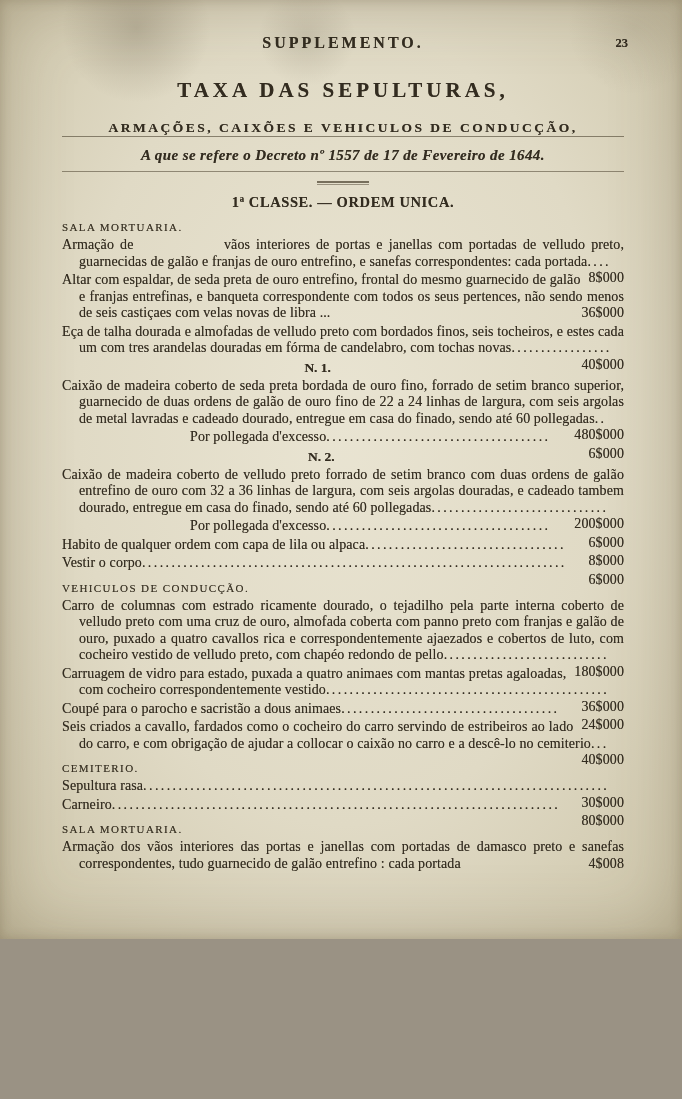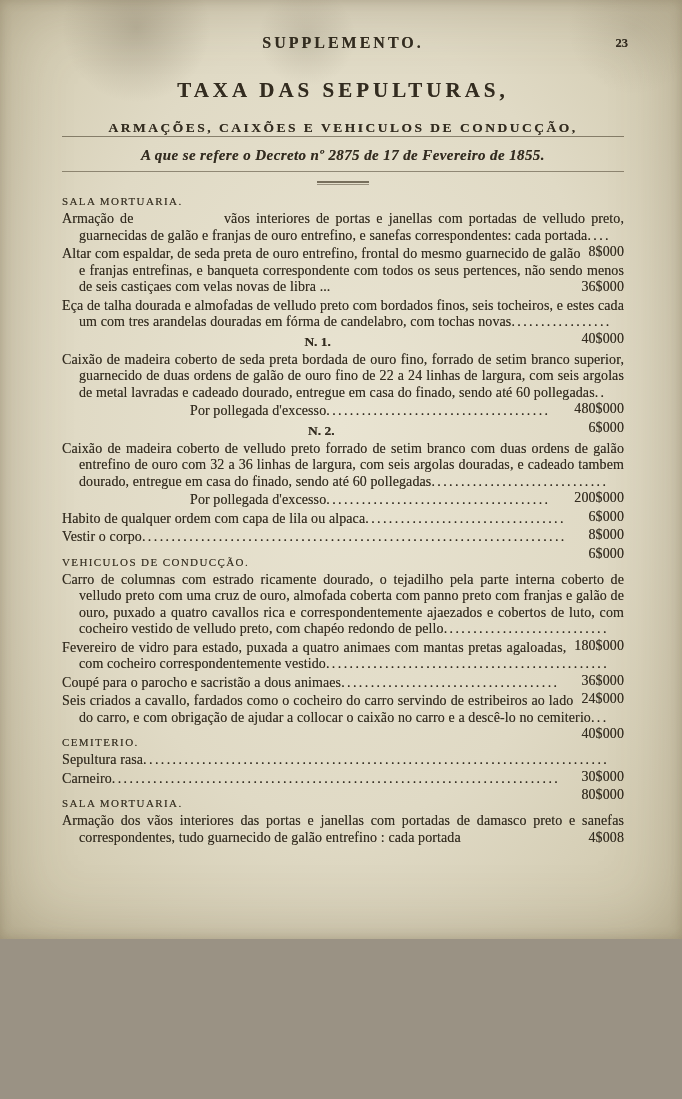--- a/index.html
+++ b/index.html
@@ -57,42 +57,43 @@
 
   <div class="running-row">
     <span class="running-head">SUPPLEMENTO.</span>
     <span class="page-number">23</span>
   </div>
 
   <h1 class="doc-title">TAXA DAS SEPULTURAS,</h1>
 
   <div class="doc-subtitle">ARMAÇÕES, CAIXÕES E VEHICULOS DE CONDUCÇÃO,</div>
 
-  <div class="decree">A que se refere o Decreto nº 2875 de 17 de Fevereiro de 1855.</div>
+  <div class="decree">A que se refere o Decreto nº 1557 de 17 de Fevereiro de 1644.</div>
 
   <div class="ornament"></div>
 
 
+  <h3 class="class-head">1ª CLASSE. — ORDEM UNICA.</h3>
 
   <div id="schedule">
       <div class="subhead">SALA MORTUARIA.</div>
       <p class="entry"><span>Armação de&nbsp;&nbsp;&nbsp;&nbsp;&nbsp;&nbsp;&nbsp;&nbsp;&nbsp;&nbsp;&nbsp;&nbsp;&nbsp;&nbsp; vãos interiores de portas e janellas com portadas de velludo preto, guarnecidas de galão e franjas de ouro entrefino, e sanefas correspondentes: cada portada</span><span class="dots">....</span><span class="price">8$000</span></p>
       <p class="entry"><span>Altar com espaldar, de seda preta de ouro entrefino, frontal do mesmo guarnecido de galão e franjas entrefinas, e banqueta correspondente com todos os seus pertences, não sendo menos de seis castiçaes com velas novas de libra ...</span><span class="dots"></span><span class="price">36$000</span></p>
       <p class="entry"><span>Eça de talha dourada e almofadas de velludo preto com bordados finos, seis tocheiros, e estes cada um com tres arandelas douradas em fórma de candelabro, com tochas novas</span><span class="dots">.................</span><span class="price">40$000</span></p>
       <div class="numhead">N. 1.</div>
       <p class="entry"><span>Caixão de madeira coberto de seda preta bordada de ouro fino, forrado de setim branco superior, guarnecido de duas ordens de galão de ouro fino de 22 a 24 linhas de largura, com seis argolas de metal lavradas e cadeado dourado, entregue em casa do finado, sendo até 60 pollegadas</span><span class="dots">..</span><span class="price">480$000</span></p>
       <p class="entry indent"><span>Por pollegada d'excesso</span><span class="dots">......................................</span><span class="price">6$000</span></p>
       <div class="numhead">N. 2.</div>
       <p class="entry"><span>Caixão de madeira coberto de velludo preto forrado de setim branco com duas ordens de galão entrefino de ouro com 32 a 36 linhas de largura, com seis argolas douradas, e cadeado tambem dourado, entregue em casa do finado, sendo até 60 pollegadas</span><span class="dots">..............................</span><span class="price">200$000</span></p>
       <p class="entry indent"><span>Por pollegada d'excesso</span><span class="dots">......................................</span><span class="price">6$000</span></p>
       <p class="entry"><span>Habito de qualquer ordem com capa de lila ou alpaca</span><span class="dots">..................................</span><span class="price">8$000</span></p>
       <p class="entry"><span>Vestir o corpo</span><span class="dots">........................................................................</span><span class="price">6$000</span></p>
       <div class="subhead">VEHICULOS DE CONDUCÇÃO.</div>
       <p class="entry"><span>Carro de columnas com estrado ricamente dourado, o tejadilho pela parte interna coberto de velludo preto com uma cruz de ouro, almofada coberta com panno preto com franjas e galão de ouro, puxado a quatro cavallos rica e correspondentemente ajaezados e cobertos de luto, com cocheiro vestido de velludo preto, com chapéo redondo de pello</span><span class="dots">............................</span><span class="price">180$000</span></p>
-      <p class="entry"><span>Fevereiro de vidro para estado, puxada a quatro animaes com mantas pretas agaloadas, com cocheiro correspondentemente vestido</span><span class="dots">................................................</span><span class="price">36$000</span></p>
+      <p class="entry"><span>Carruagem de vidro para estado, puxada a quatro animaes com mantas pretas agaloadas, com cocheiro correspondentemente vestido</span><span class="dots">................................................</span><span class="price">36$000</span></p>
       <p class="entry"><span>Coupé para o parocho e sacristão a dous animaes</span><span class="dots">.....................................</span><span class="price">24$000</span></p>
       <p class="entry"><span>Seis criados a cavallo, fardados como o cocheiro do carro servindo de estribeiros ao lado do carro, e com obrigação de ajudar a collocar o caixão no carro e a descê-lo no cemiterio</span><span class="dots">...</span><span class="price">40$000</span></p>
       <div class="subhead">CEMITERIO.</div>
       <p class="entry"><span>Sepultura rasa</span><span class="dots">...............................................................................</span><span class="price">30$000</span></p>
       <p class="entry"><span>Carneiro</span><span class="dots">............................................................................</span><span class="price">80$000</span></p>
       <div class="subhead">SALA MORTUARIA.</div>
       <p class="entry"><span>Armação dos vãos interiores das portas e janellas com portadas de damasco preto e sanefas correspondentes, tudo guarnecido de galão entrefino : cada portada</span><span class="dots"></span><span class="price">4$008</span></p>
     </div>
 
 </div>

